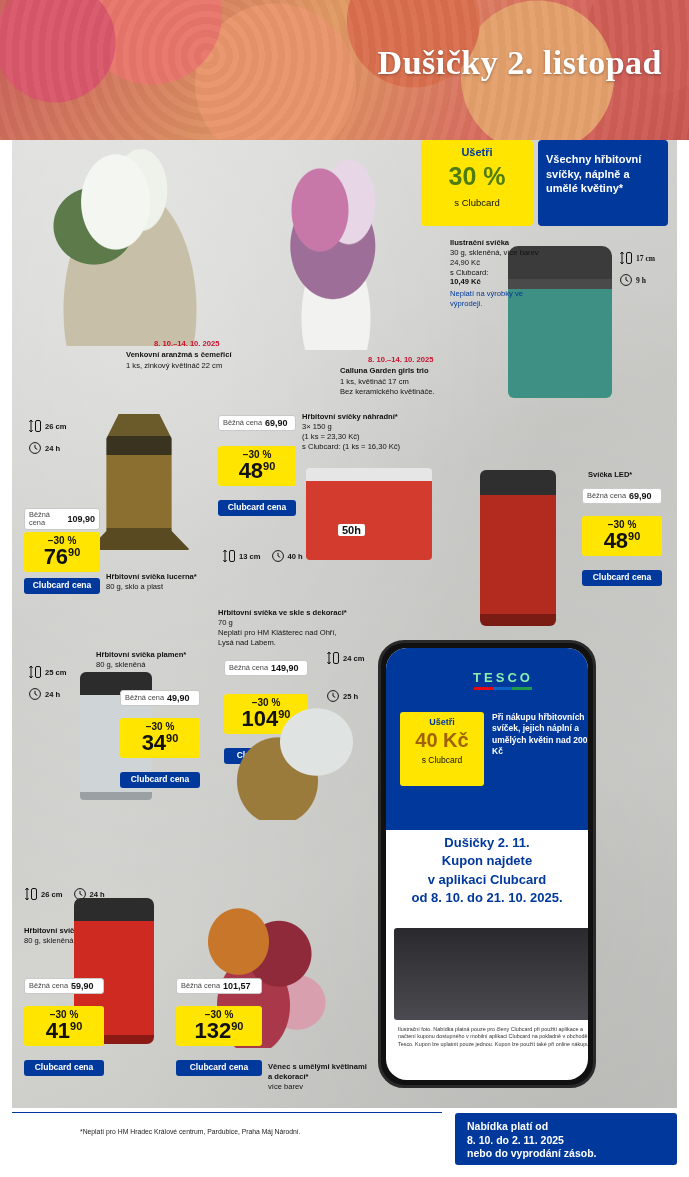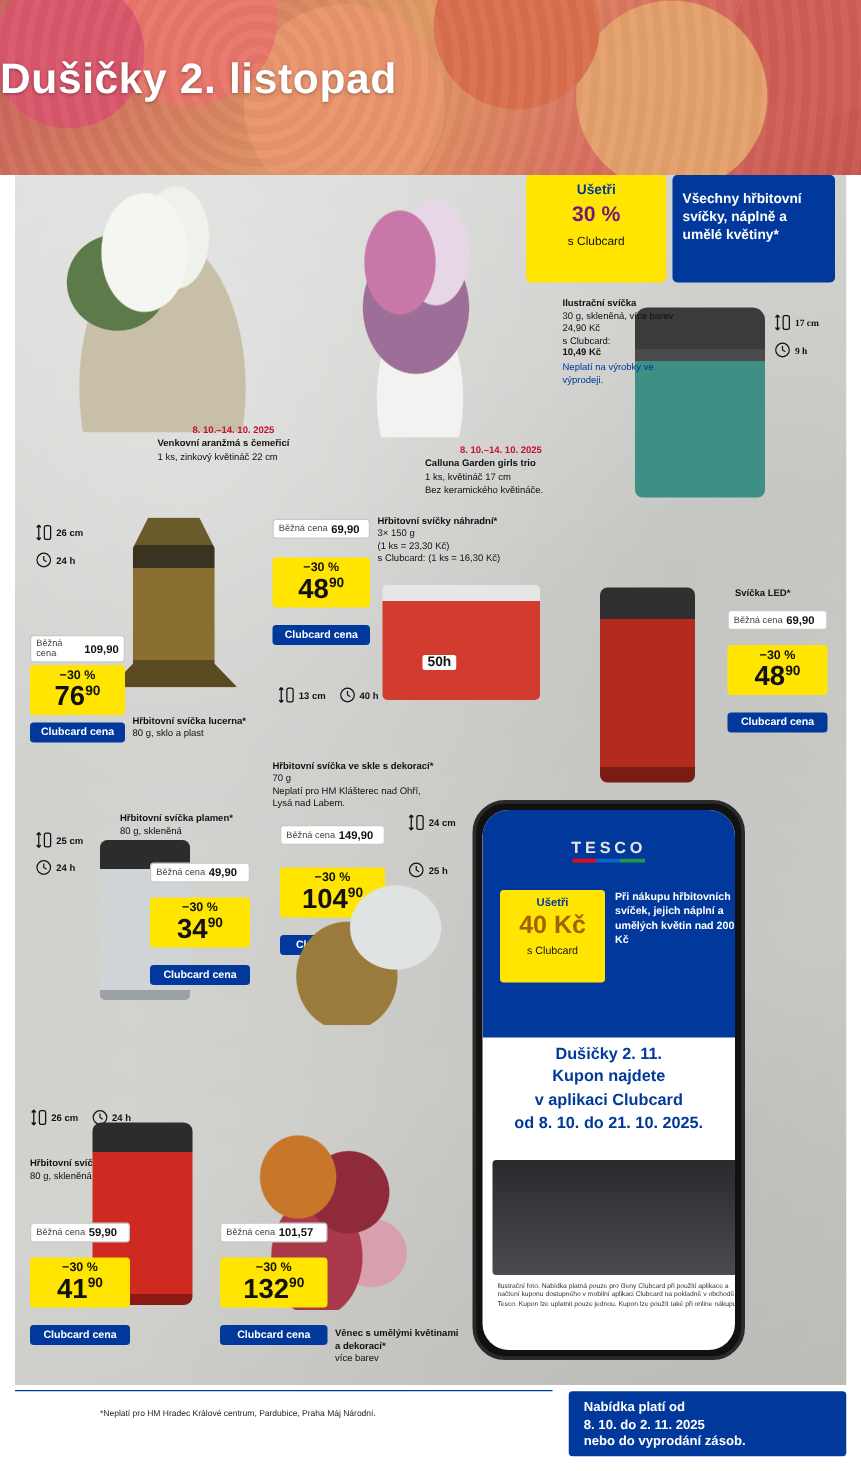--- a/index.html
+++ b/index.html
@@ -26,24 +26,25 @@
       linear-gradient(120deg,#c95f5a,#e09a63 45%,#d7685f 75%,#c8564f);
     overflow:hidden;
   }
   .hero:after{
     content:""; position:absolute; inset:0;
     background:
       repeating-radial-gradient(circle at 30% 40%, rgba(255,255,255,.06) 0 6px, rgba(0,0,0,.04) 6px 13px);
     opacity:.6;
   }
   .hero-title {
-    position:absolute; left:0; top:44px; width:662px; text-align:left;
+    position:absolute; left:0; top:44px; width:662px; text-align:right;
     color:#fff; font-size:34px; font-weight:bold; letter-spacing:.5px;
     text-shadow:0 1px 3px rgba(0,0,0,.35);
     z-index:3;
+    font-family:Liberation Serif, serif;
   }
 
   
   .main {
     position:absolute; left:12px; top:140px; width:665px; height:968px;
     background:linear-gradient(160deg,#d9d9d7,#c9c9c6 40%,#d3d3d0 70%,#c5c5c2);
   }
   .main:after{
     content:""; position:absolute; inset:0;
     background:
@@ -91,21 +92,21 @@
     display:flex; align-items:center; gap:3px; font-size:7.6px; color:#111; font-weight:bold;
   }
   .ic{ width:14px; height:16px; position:relative; }
 
   
   .save-badge{
     position:absolute; left:421px; top:140px; width:112px; height:86px;
     background:#ffe500; border-radius:4px; text-align:center; padding-top:6px;
   }
   .save-badge .s1{ font-size:11px; font-weight:bold; color:#00399b;}
-  .save-badge .s2{ font-size:17px; font-weight:bold; color:#701a75; margin-top:4px;}
+  .save-badge .s2{ font-size:25px; font-weight:bold; color:#4d7c0f; margin-top:4px;}
   .save-badge .s3{ font-size:9.5px; color:#111; margin-top:6px;}
 
   .blue-claim{
     position:absolute; left:538px; top:140px; width:130px; height:86px;
     background:#00399b; color:#fff; border-radius:4px;
     font-size:11px; font-weight:bold; line-height:1.32; padding:12px 8px;
   }
 
   
   .footer-note{
@@ -130,22 +131,22 @@
     background:#111; border-radius:26px; border:3px solid #2a2a2a;
     overflow:hidden;
   }
   .phone-screen{
     position:absolute; inset:5px; background:#fff; border-radius:21px; overflow:hidden;
   }
   .phone-top{
     position:absolute; left:0; top:0; width:100%; height:182px; background:#00399b;
   }
   .tesco-logo{
-    position:absolute; top:22px; left:0; width:100%; text-align:center;
-    color:#e5e5e5; font-size:13px; letter-spacing:3px; font-weight:bold;
+    position:absolute; top:22px; left:16px; width:100%; text-align:center;
+    color:#86efac; font-size:13px; letter-spacing:3px; font-weight:bold;
   }
   .tesco-logo:after{
     content:""; position:absolute; left:50%; transform:translateX(-50%);
     bottom:-5px; width:58px; height:3px;
     background:linear-gradient(90deg,#e60a14 33%,#0b63c5 33% 66%,#1d9b4a 66%);
   }
   .phone-save{
     position:absolute; left:14px; top:64px; width:84px; height:74px;
     background:#ffe500; border-radius:3px; text-align:center; padding-top:5px;
   }

